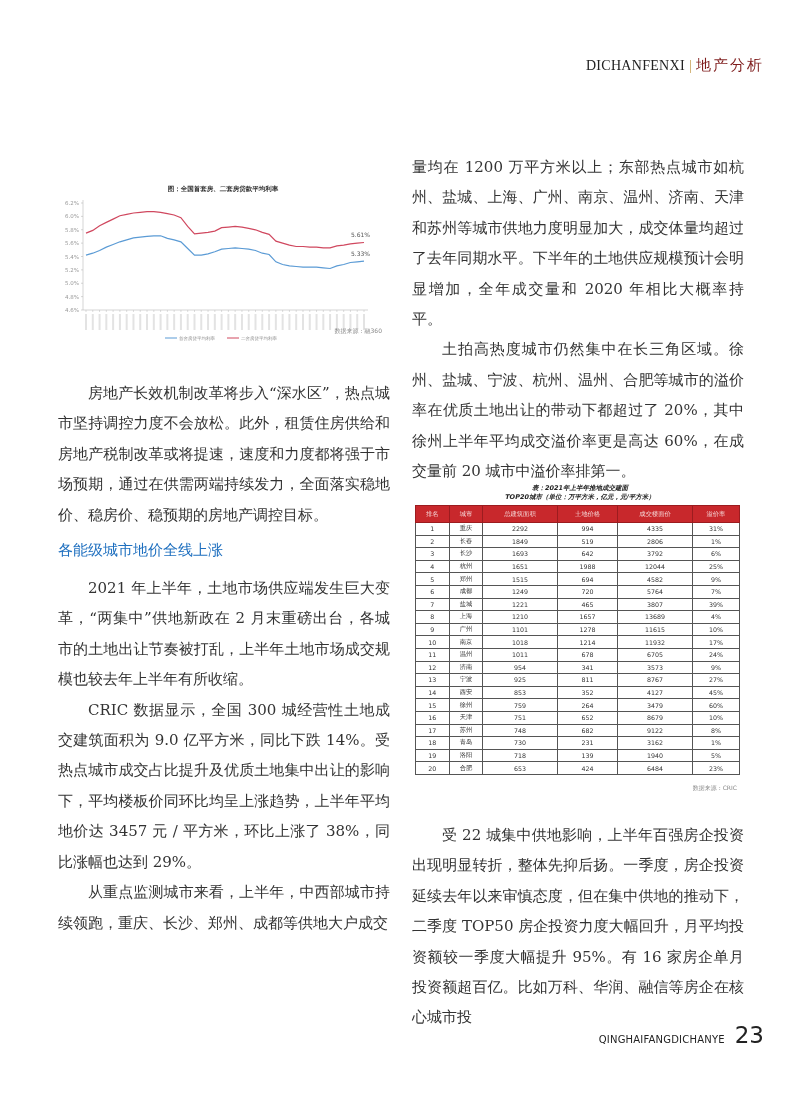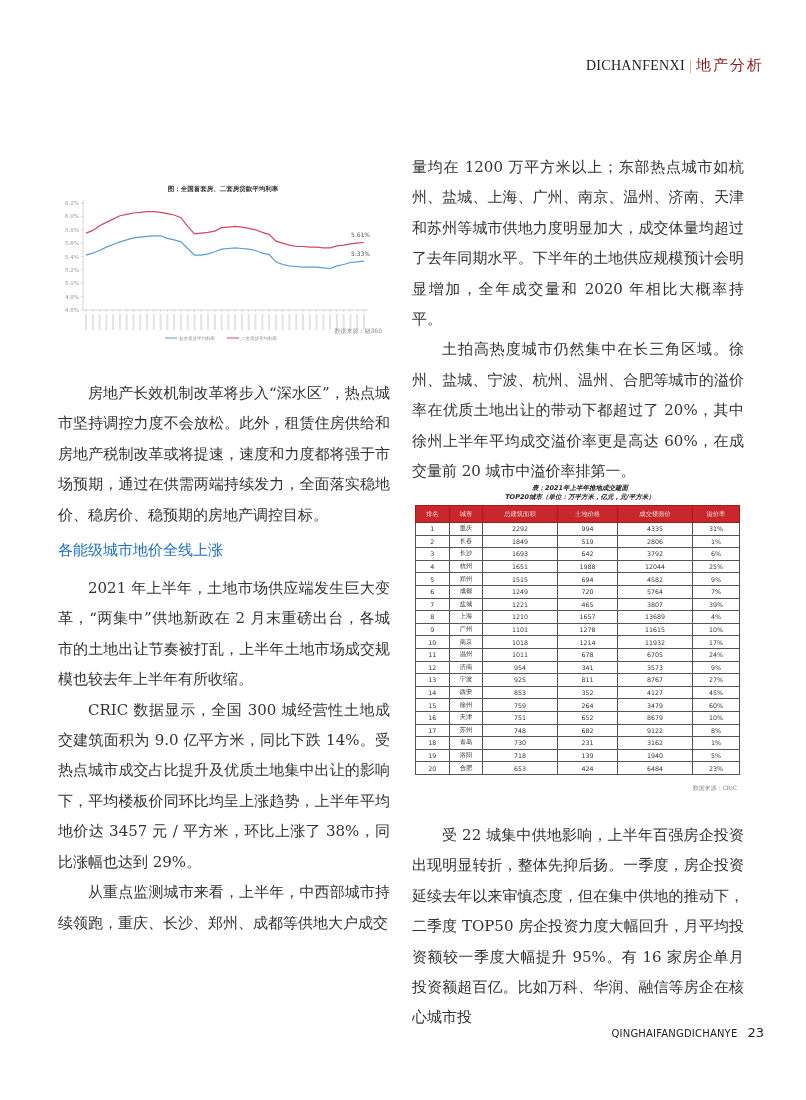--- a/index.html
+++ b/index.html
@@ -28,21 +28,21 @@
   .source { font-family: "DejaVu Sans", sans-serif; font-size: 6px; color: #888; position: absolute; }
   
   .tbl-wrap { position: absolute; left: 415px; top: 484px; width: 330px; }
   .tbl-title { text-align: center; font-family: "DejaVu Sans", sans-serif; font-size: 6.5px; font-weight: bold; line-height: 9px; color: #222; font-style: italic; }
   table { border-collapse: collapse; width: 325px; margin-top: 3px; font-family: "DejaVu Sans", sans-serif; font-size: 6.3px; }
   th { background: #c8282c; color: #f5d6d6; font-weight: normal; height: 14px; border: 1px solid #9c1c1f; }
   td { text-align: center; height: 11.6px; border: 1px solid #555; color: #333; padding: 0; }
   .tbl-source { text-align: right; margin-top: 9px; padding-right: 8px; font-family: "DejaVu Sans", sans-serif; font-size: 6px; color: #888; }
   .footer { position: absolute; right: 42px; top: 1022px; font-family: "DejaVu Sans", sans-serif; color: #222; }
   .footer .mag { font-size: 10px; letter-spacing: 0.2px; }
-  .footer .pg { font-size: 13px; margin-left: 10px; }
+  .footer .pg { font-size: 23px; margin-left: 10px; }
 </style>
 </head>
 <body>
 
 <div class="header">
   <span>DICHANFENXI</span><span class="sep">|</span><span class="cn">地产分析</span>
 </div>
 
 <div class="chart">
   <div class="chart-title">图：全国首套房、二套房贷款平均利率</div>

